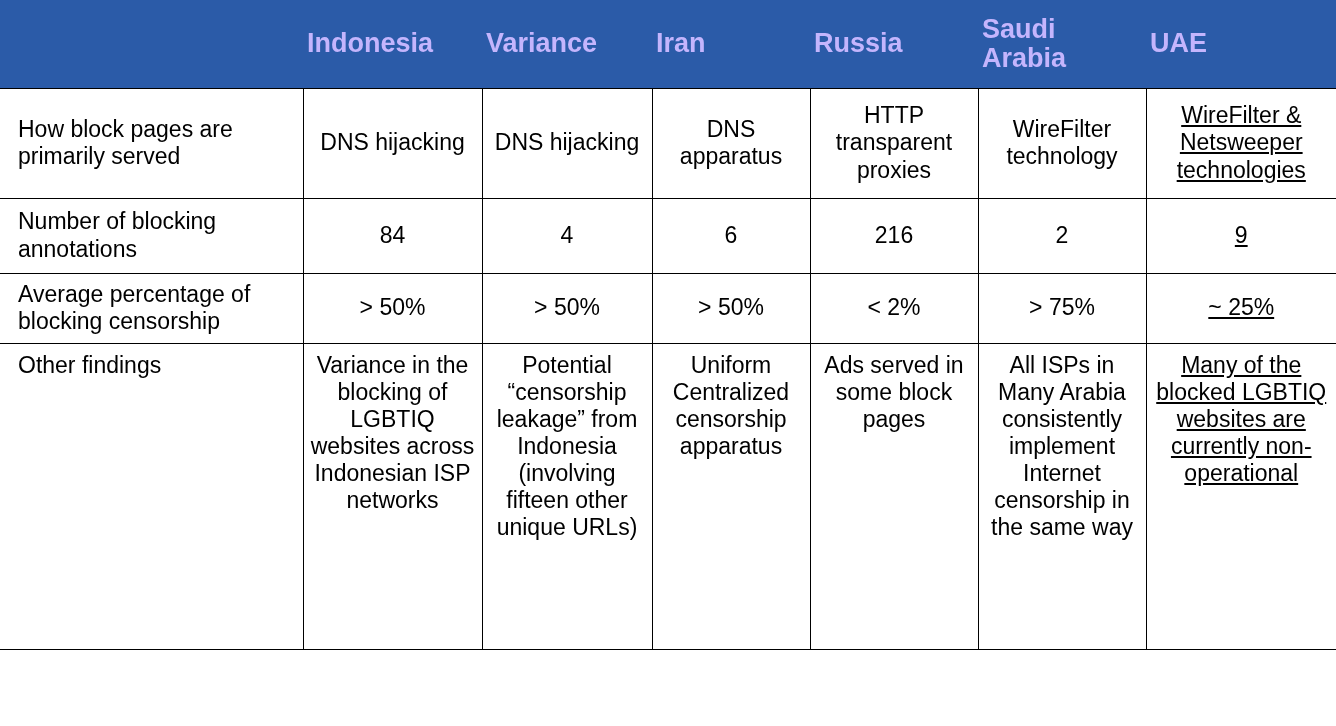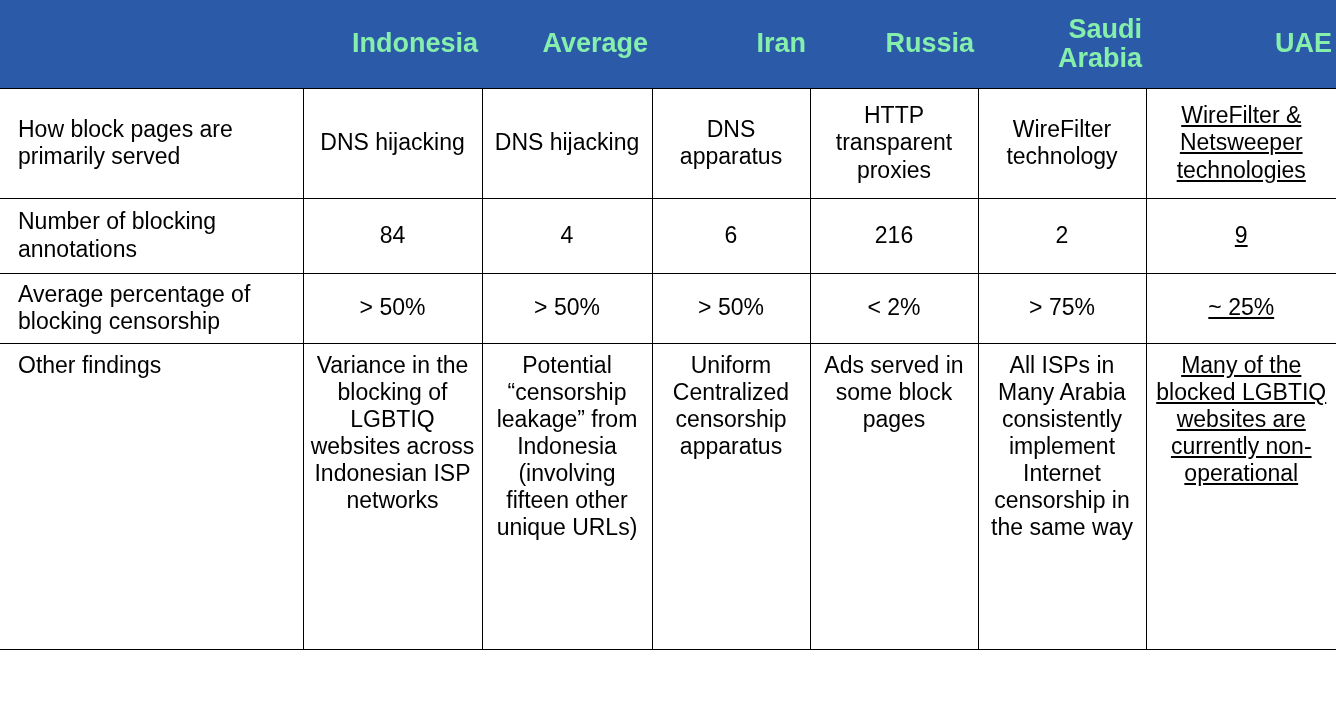--- a/index.html
+++ b/index.html
@@ -34,24 +34,24 @@
   col.c4 { width: 168px; }
   col.c5 { width: 168px; }
   col.c6 { width: 190px; }
 
   
   thead tr.header-row {
     background: #2B5BA8;
     height: 88px;
   }
   thead th {
-    color: #86efac;
+    color: #c4b5fd;
     font-size: 27px;
     font-weight: bold;
-    text-align: right;
+    text-align: left;
     vertical-align: middle;
     padding: 2px 4px;
     line-height: 1.08;
     border: none;
   }
   thead th.blank-header { }
 
   
   tbody td {
     border-left: 1.6px solid #000000;
@@ -100,21 +100,21 @@
         <col class="c2">
         <col class="c3">
         <col class="c4">
         <col class="c5">
         <col class="c6">
     </colgroup>
     <thead>
       <tr class="header-row">
         <th class="blank-header"></th>
         <th>Indonesia</th>
-        <th>Average</th>
+        <th>Variance</th>
         <th>Iran</th>
         <th>Russia</th>
         <th>Saudi Arabia</th>
         <th>UAE</th>
       </tr>
     </thead>
     <tbody>
 
       <tr class="r0">
         <td class="rowlabel edge-left">How block pages are primarily served</td>

